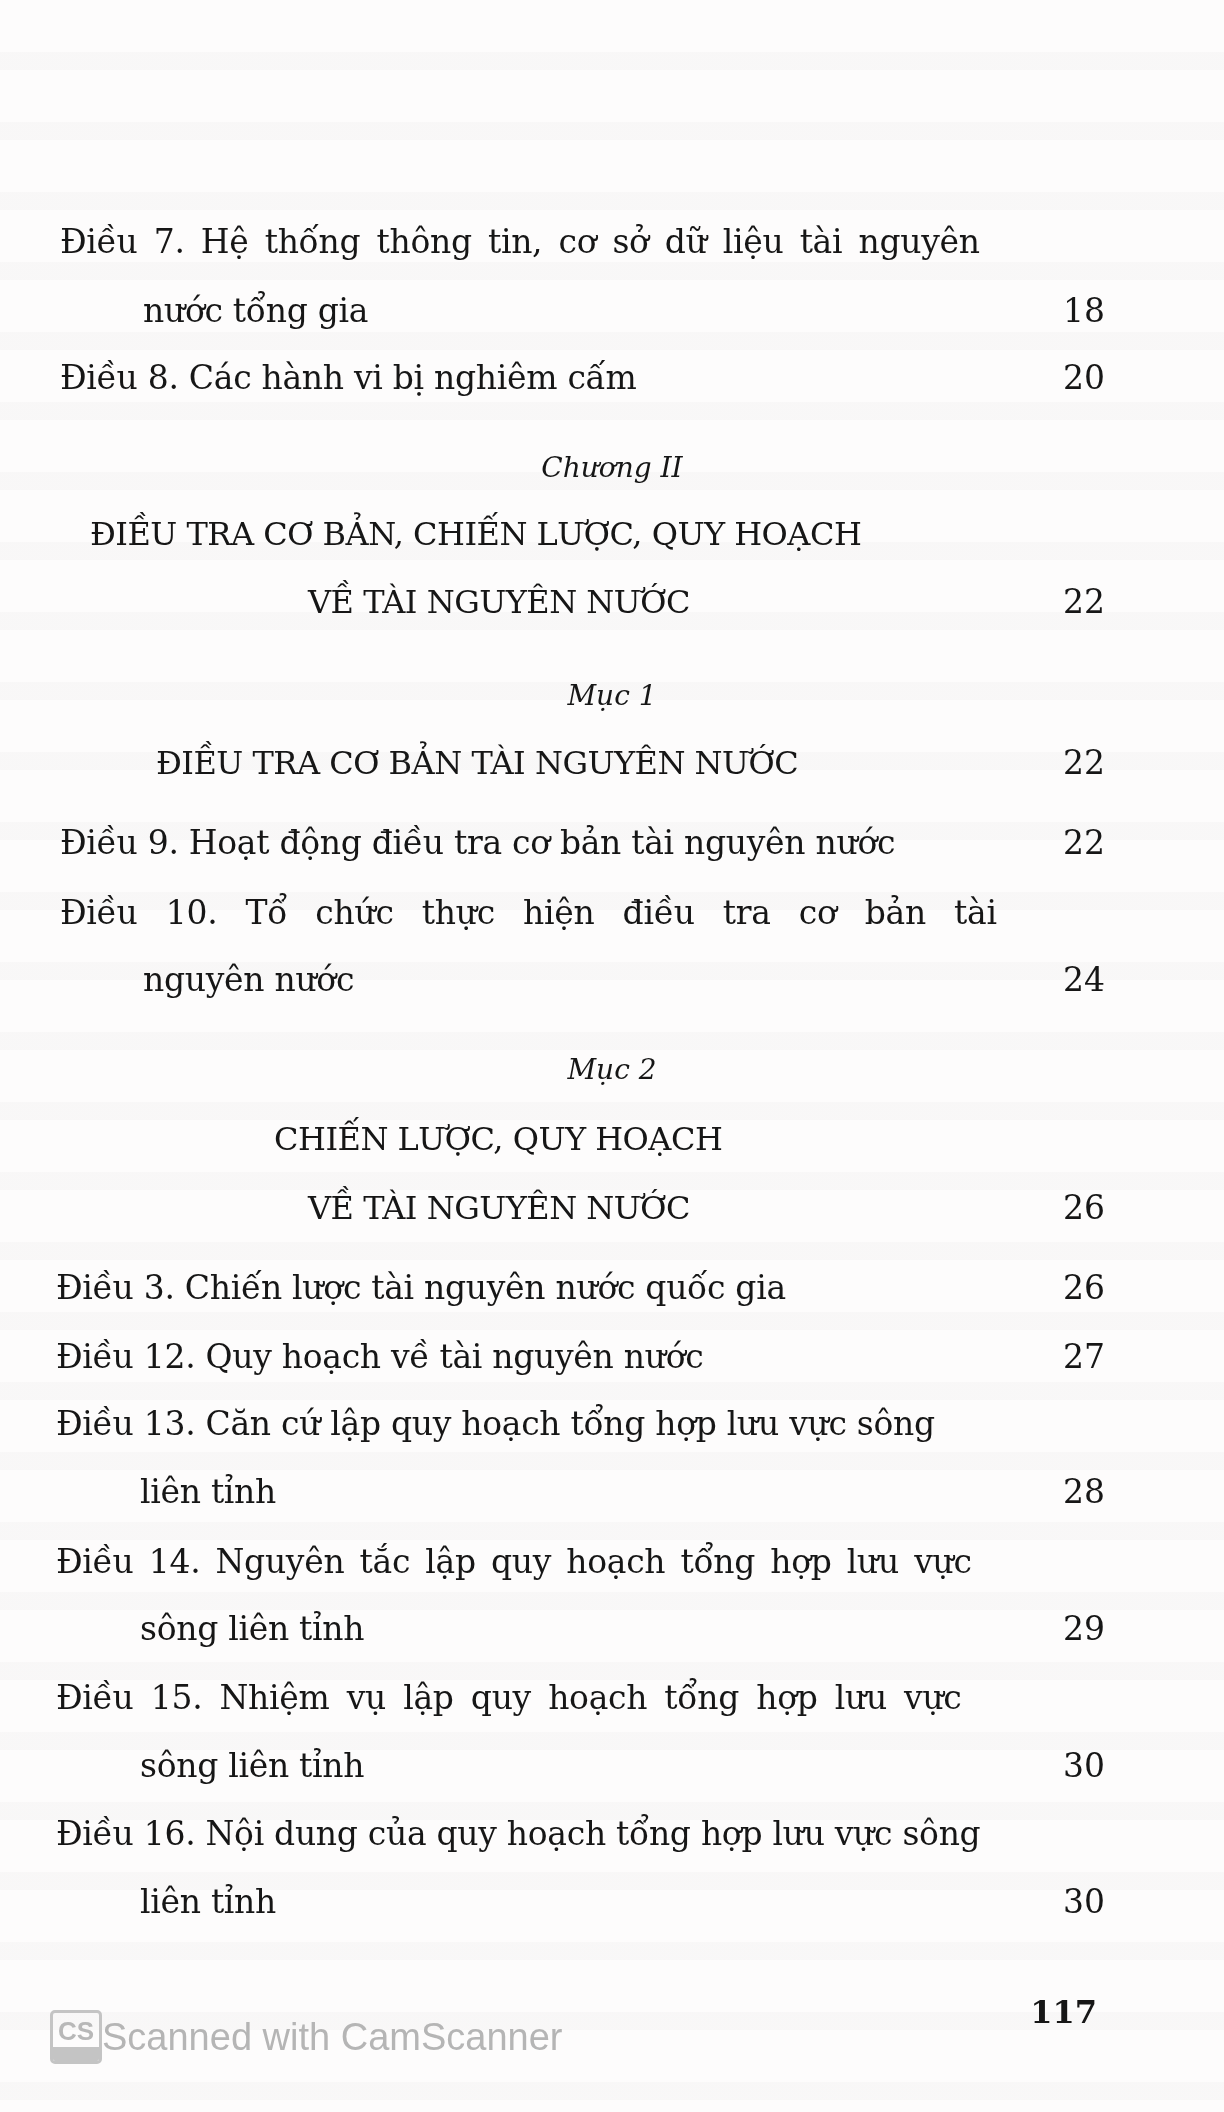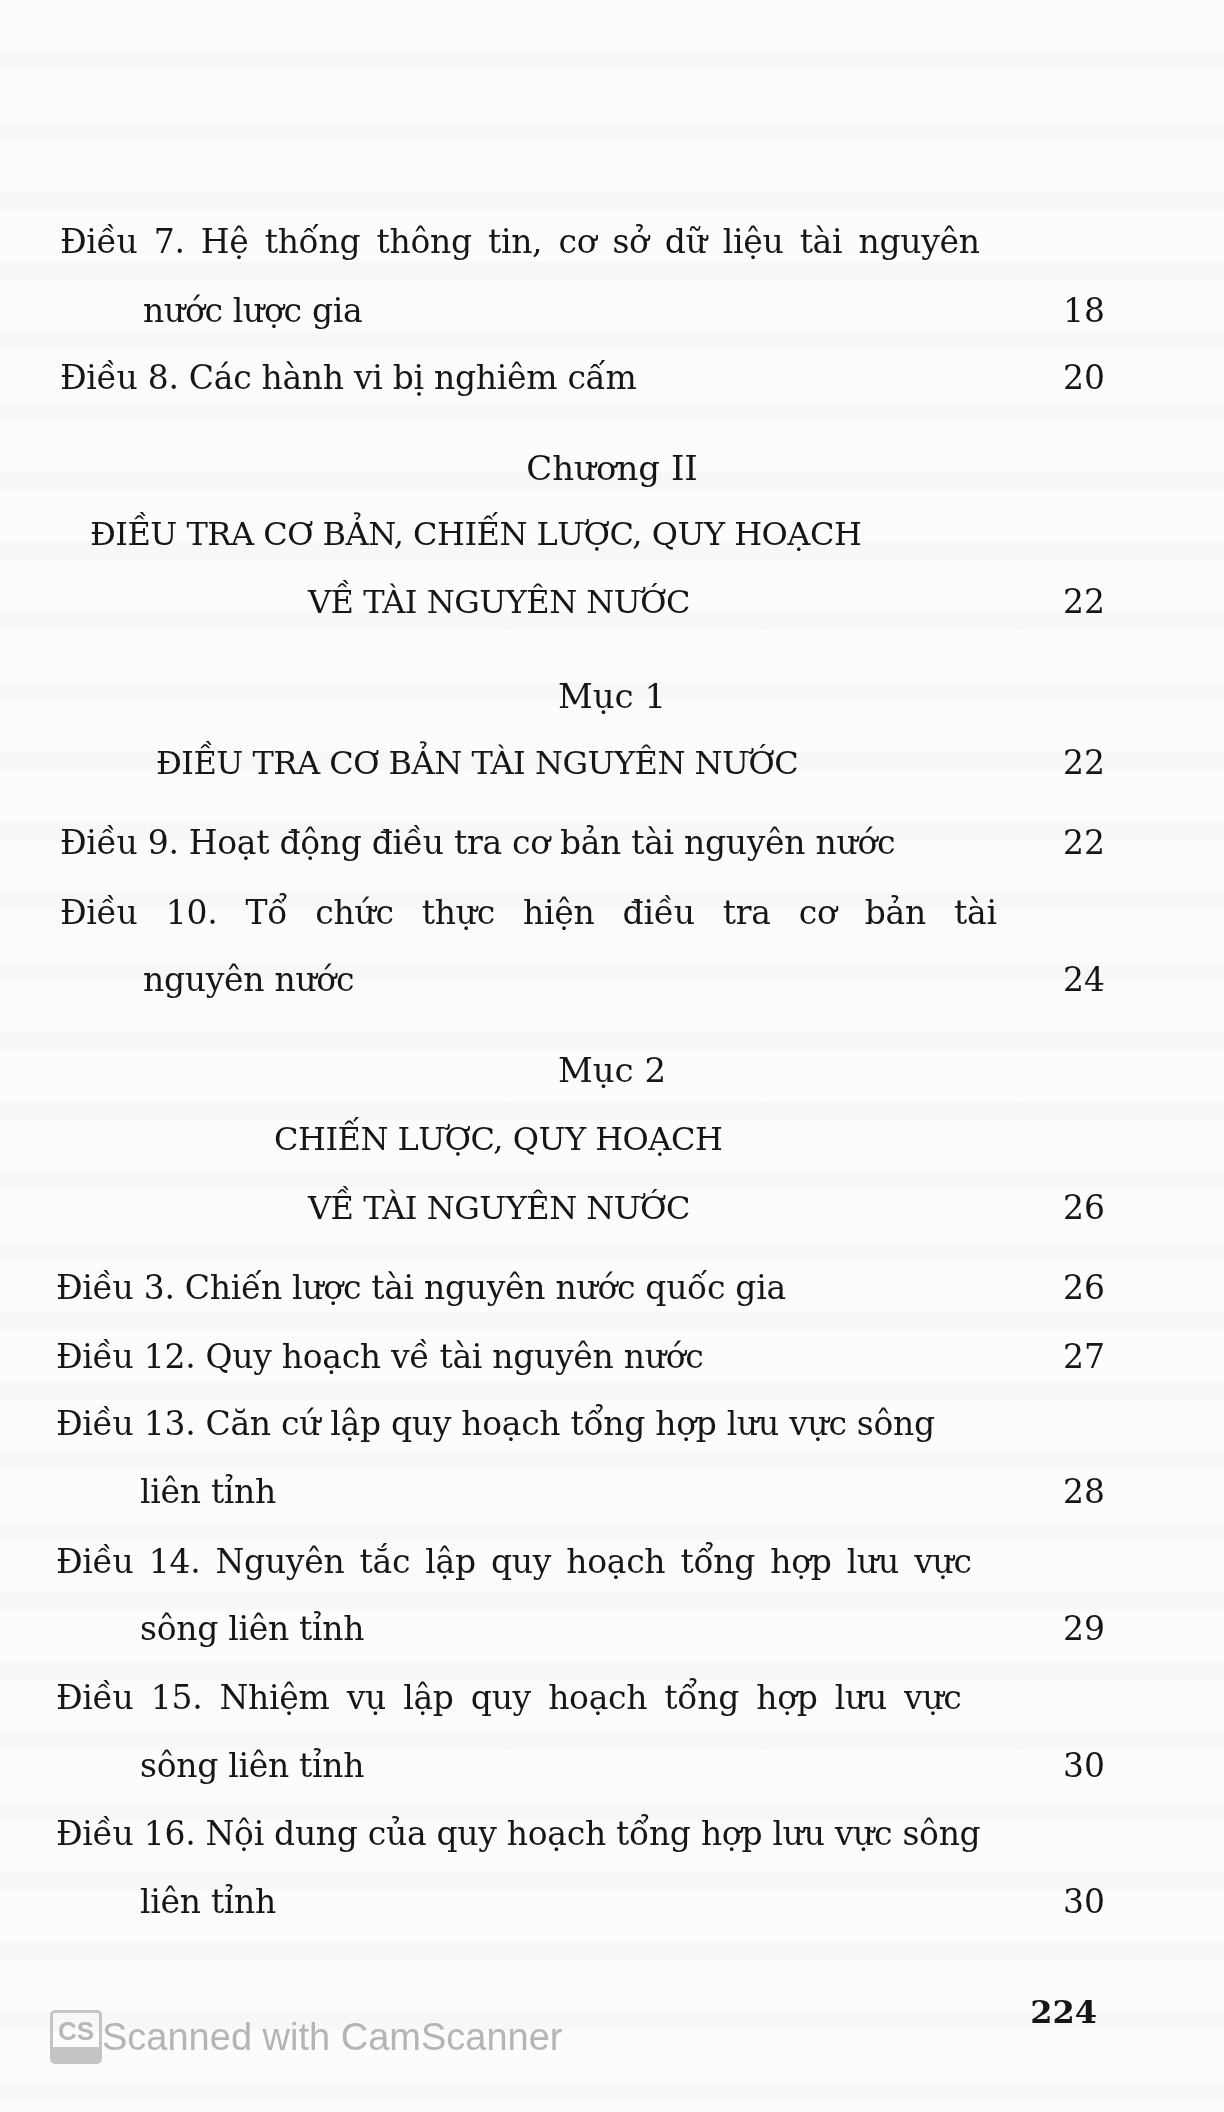--- a/index.html
+++ b/index.html
@@ -16,42 +16,42 @@
       repeating-linear-gradient(180deg, rgba(0,0,0,0) 0px, rgba(0,0,0,0) 52px, rgba(120,120,120,0.035) 52px, rgba(120,120,120,0.035) 70px);
     pointer-events: none;
   }
   .line {
     position: absolute; left: 0; width: 1224px; height: 48px;
     font-size: 33px; line-height: 48px; white-space: nowrap; margin-left: 8px;
   }
   .line .txt { position: absolute; left: 52px; top: 0; letter-spacing: -0.3px; }
   .line.indent .txt { left: 135px; }
   .line .pg { position: absolute; right: 127px; top: 0; text-align: left; }
-  .heading-it { position: absolute; left: 0; width: 1224px; text-align: center; font-size: 34px; line-height: 48px; }
+  .heading-it { position: absolute; left: 0; width: 1224px; text-align: center; font-style: italic; font-size: 28px; line-height: 48px; }
   .heading-cap { position: absolute; font-size: 32px; line-height: 48px; white-space: nowrap; letter-spacing: -0.5px; }
   .footer-pg { position: absolute; right: 127px; top: 1988px; font-size: 32px; font-weight: bold; line-height: 48px; }
   .cs { position: absolute; left: 50px; top: 2010px; display: flex; align-items: center; color: #b5b5b5; font-family: "Liberation Sans", sans-serif; font-size: 38px; }
   .cs-logo {
     width: 52px; height: 54px; border-radius: 5px; border: 3px solid #c4c4c4;
     box-sizing: border-box; position: relative; overflow: hidden;
     font-size: 26px; font-weight: bold; text-align: center; line-height: 36px; color: #b8b8b8;
   }
   .cs-logo::after { content: ""; position: absolute; left: 0; right: 0; bottom: 0; height: 14px; background: #c4c4c4; }
 </style>
 </head>
 <body>
 
 <div class="page">
   <div class="bleed"></div>
 
   <div class="line" style="top:218px">
     <span class="txt" style="word-spacing:6px">Điều 7. Hệ thống thông tin, cơ sở dữ liệu tài nguyên</span>
   </div>
   <div class="line indent" style="top:287px">
-    <span class="txt">nước lược gia</span>
+    <span class="txt">nước tổng gia</span>
     <span class="pg">18</span>
   </div>
 
   <div class="line" style="top:354px">
     <span class="txt">Điều 8. Các hành vi bị nghiêm cấm</span>
     <span class="pg">20</span>
   </div>
 
   <div class="heading-it" style="top:444px">Chương II</div>
   <div class="heading-cap" style="top:510px; left:90px">ĐIỀU TRA CƠ BẢN, CHIẾN LƯỢC, QUY HOẠCH</div>
@@ -121,18 +121,18 @@
   </div>
 
   <div class="line" style="top:1810px">
     <span class="txt" style="left:48px">Điều 16. Nội dung của quy hoạch tổng hợp lưu vực sông</span>
   </div>
   <div class="line" style="top:1878px">
     <span class="txt" style="left:132px">liên tỉnh</span>
     <span class="pg">30</span>
   </div>
 
-  <div class="footer-pg">224</div>
+  <div class="footer-pg">117</div>
   <div class="cs">
     <div class="cs-logo"><span>CS</span></div>
     <span>Scanned with CamScanner</span>
   </div>
 </div>
 
 </body></html>

